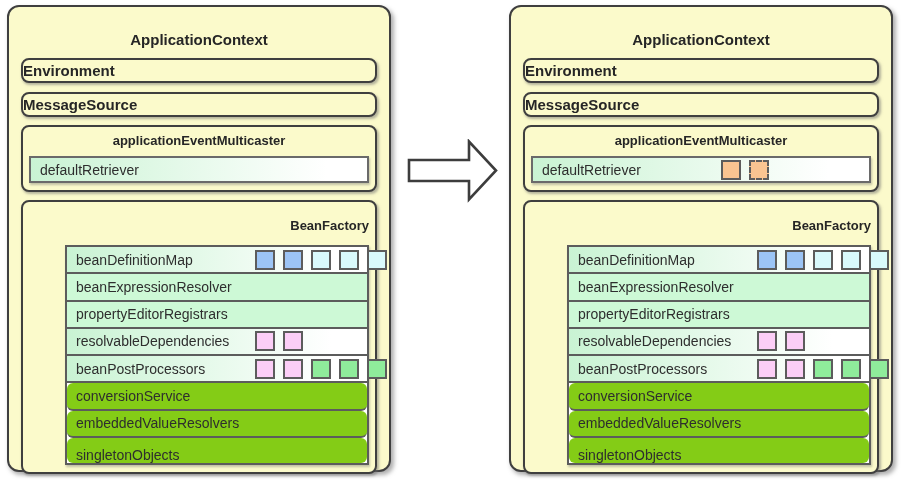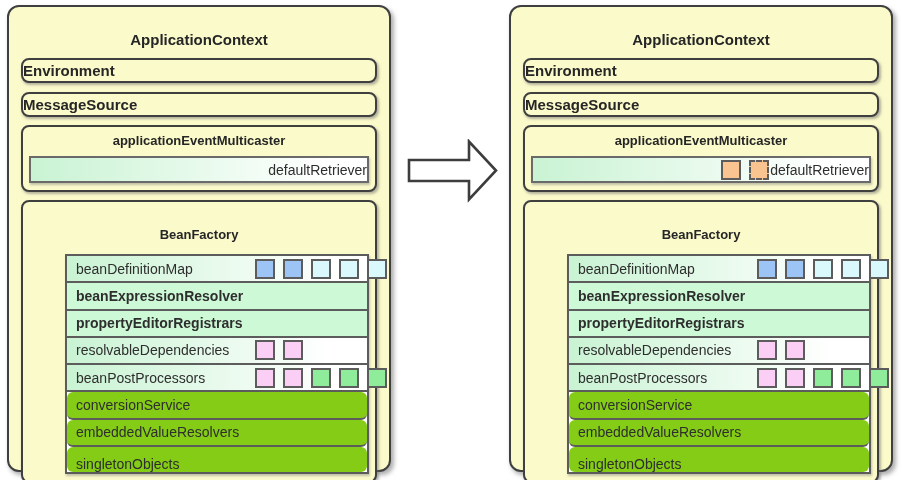--- a/index.html
+++ b/index.html
@@ -37,30 +37,29 @@
     margin-top: 8px;
     background: #FBFACB;
     border: 2px solid #3f3f3f; border-radius: 8px;
     box-shadow: 1.5px 2px 2.5px rgba(110,110,110,0.5);
     padding: 0 6px 7px 6px;
   }
   .group-title {
     text-align: center; font-size: 13px; font-weight: 700; color: #262626;
     line-height: 18px; margin: 5px 0 6px 0;
   }
-  .group-box.beanfactory .group-title { margin: 24px 0 10px 0; }
+  .group-box.beanfactory .group-title { margin: 15px 0 10px 0; text-align: right; }
 
   .dr-row {
     position: relative; height: 27px;
     border: 2px solid #6a6a6a;
     background: linear-gradient(to right, #C9F3D3 0%, #ffffff 88%);
     box-shadow: 1px 1.5px 2px rgba(110,110,110,0.4);
     display: flex; align-items: center;
     font-size: 14px;
-    justify-content: flex-end;
   }
   .dr-row .row-label { padding-left: 9px; }
 
   .bf-table {
     height: 220px;
     border: 2px solid #5c5c5c;
     box-shadow: 1px 1.5px 2px rgba(110,110,110,0.4);
     display: flex; flex-direction: column;
     background: #ffffff;
     margin-left: 36px;
@@ -68,21 +67,21 @@
   .bf-row {
     flex: 1; position: relative;
     border-bottom: 2px solid #5c5c5c;
     display: flex; align-items: center;
     font-size: 14px;
   }
   .bf-row:last-child { border-bottom: none; align-items: flex-end; }
   .bf-row .row-label { padding-left: 9px; }
 
   .bg-gradient { background: linear-gradient(to right, #C9F3D3 0%, #ffffff 88%); }
-  .bg-green    { background: #CDF9D6; font-weight: bold; }
+  .bg-green    { background: #CDF9D6; }
   .bg-white    { background: #84cc16; border-radius: 6px; }
 
   .squares {
     position: absolute; left: 188px; top: 0; bottom: 0;
     display: flex; align-items: center; gap: 8px;
   }
   .square {
     width: 20px; height: 20px;
     border: 2px solid #5c5c5c; border-style: solid;
     flex: 0 0 auto;

